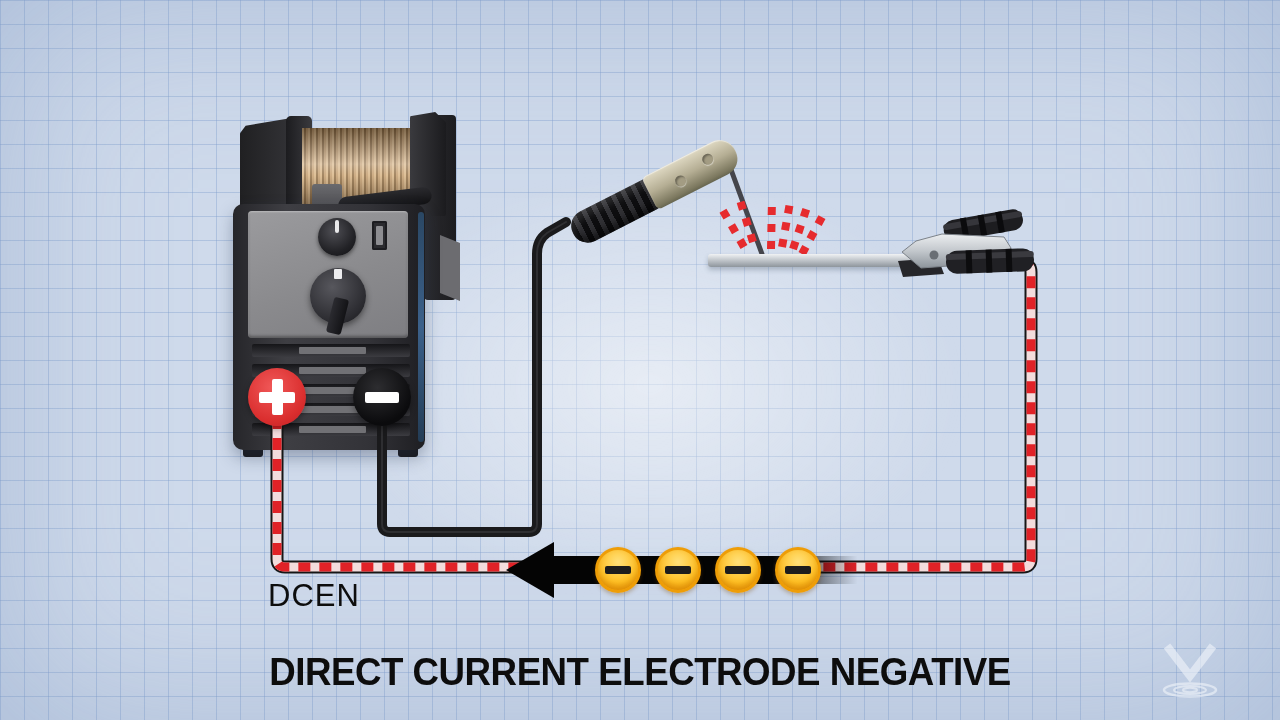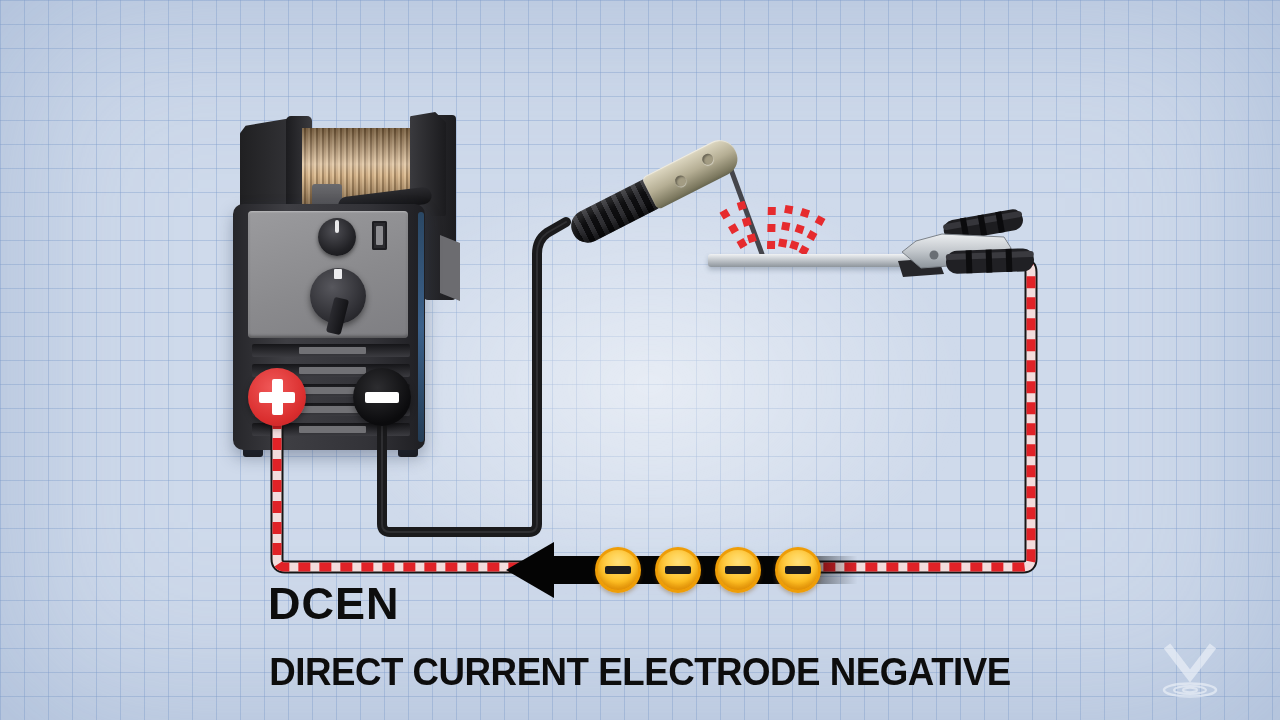--- a/index.html
+++ b/index.html
@@ -84,21 +84,21 @@
     background:linear-gradient(90deg,#040404 0 70%,rgba(4,4,4,0) 97%);}
   .arrow-head{left:506px;top:542px;width:0;height:0;
     border-top:28px solid transparent;border-bottom:28px solid transparent;border-right:48px solid #040404;}
   .electron{width:46px;height:46px;border-radius:50%;top:547px;
     background:radial-gradient(circle at 50% 30%,#ffe07a,#ffc125 58%,#f49f05 88%);
     border:3px solid #ee9d07;box-sizing:border-box;
     box-shadow:0 2px 4px rgba(120,70,0,.35), inset 0 -4px 6px rgba(190,110,0,.45);}
   .electron .ebar{position:absolute;left:7px;top:16px;width:26px;height:8px;background:#1d1d1d;border-radius:2px;}
 
   
-  .dcen{left:268px;top:578px;font-size:45px;font-weight:700;color:#0d0d0d;letter-spacing:1px;}
+  .dcen{left:268px;top:578px;font-size:31px;font-weight:400;color:#0d0d0d;letter-spacing:1px;}
   .title{left:0;top:650px;width:1280px;text-align:center;font-size:39px;font-weight:800;color:#0d0d0d;
     transform:scaleX(.94);letter-spacing:-0.5px;}
 </style>
 </head>
 <body>
 
 <div id="stage">
 
   <div class="abs glow"></div>
 

